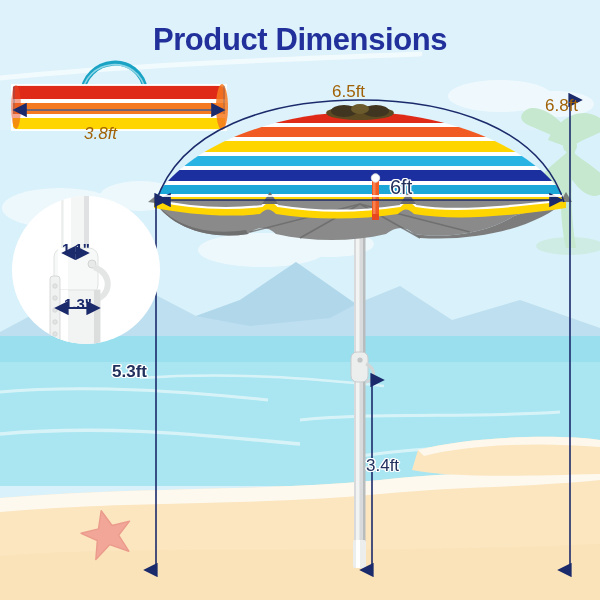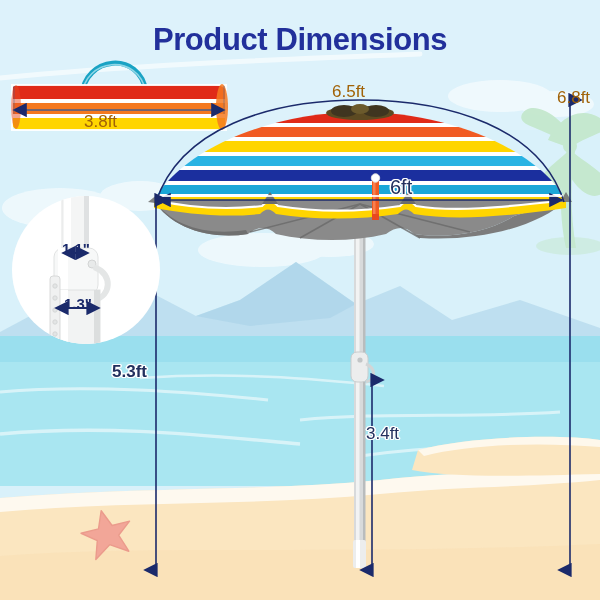--- a/index.html
+++ b/index.html
@@ -49,26 +49,26 @@
   }
   .dim-label.outlined {
     color: #22305e;
     text-shadow:
        1.4px 0 0 #ffffff, -1.4px 0 0 #ffffff,
        0 1.4px 0 #ffffff, 0 -1.4px 0 #ffffff,
        1px 1px 0 #ffffff, -1px 1px 0 #ffffff,
        1px -1px 0 #ffffff, -1px -1px 0 #ffffff;
   }
 
-  #lbl-bag   { left: 84px;  top: 112px; }
+  #lbl-bag   { left: 84px;  top: 124px; font-style: italic; }
   #lbl-width { left: 332px; top: 82px;  }
-  #lbl-right { left: 545px; top: 88px; margin-left: 12px;  }
+  #lbl-right { left: 545px; top: 96px;  }
   #lbl-span  { left: 390px; top: 176px; font-size: 20px; }
   #lbl-left  { left: 112px; top: 362px; font-weight: bold; }
-  #lbl-pole  { left: 366px; top: 424px; }
+  #lbl-pole  { left: 366px; top: 456px; }
   #lbl-d1    { left: 62px;  top: 240px; }
   #lbl-d2    { left: 64px;  top: 295px; }
 </style>
 </head>
 <body>
 
 <div id="stage">
 
   <svg class="layer" viewBox="0 0 600 600">
     <defs>

